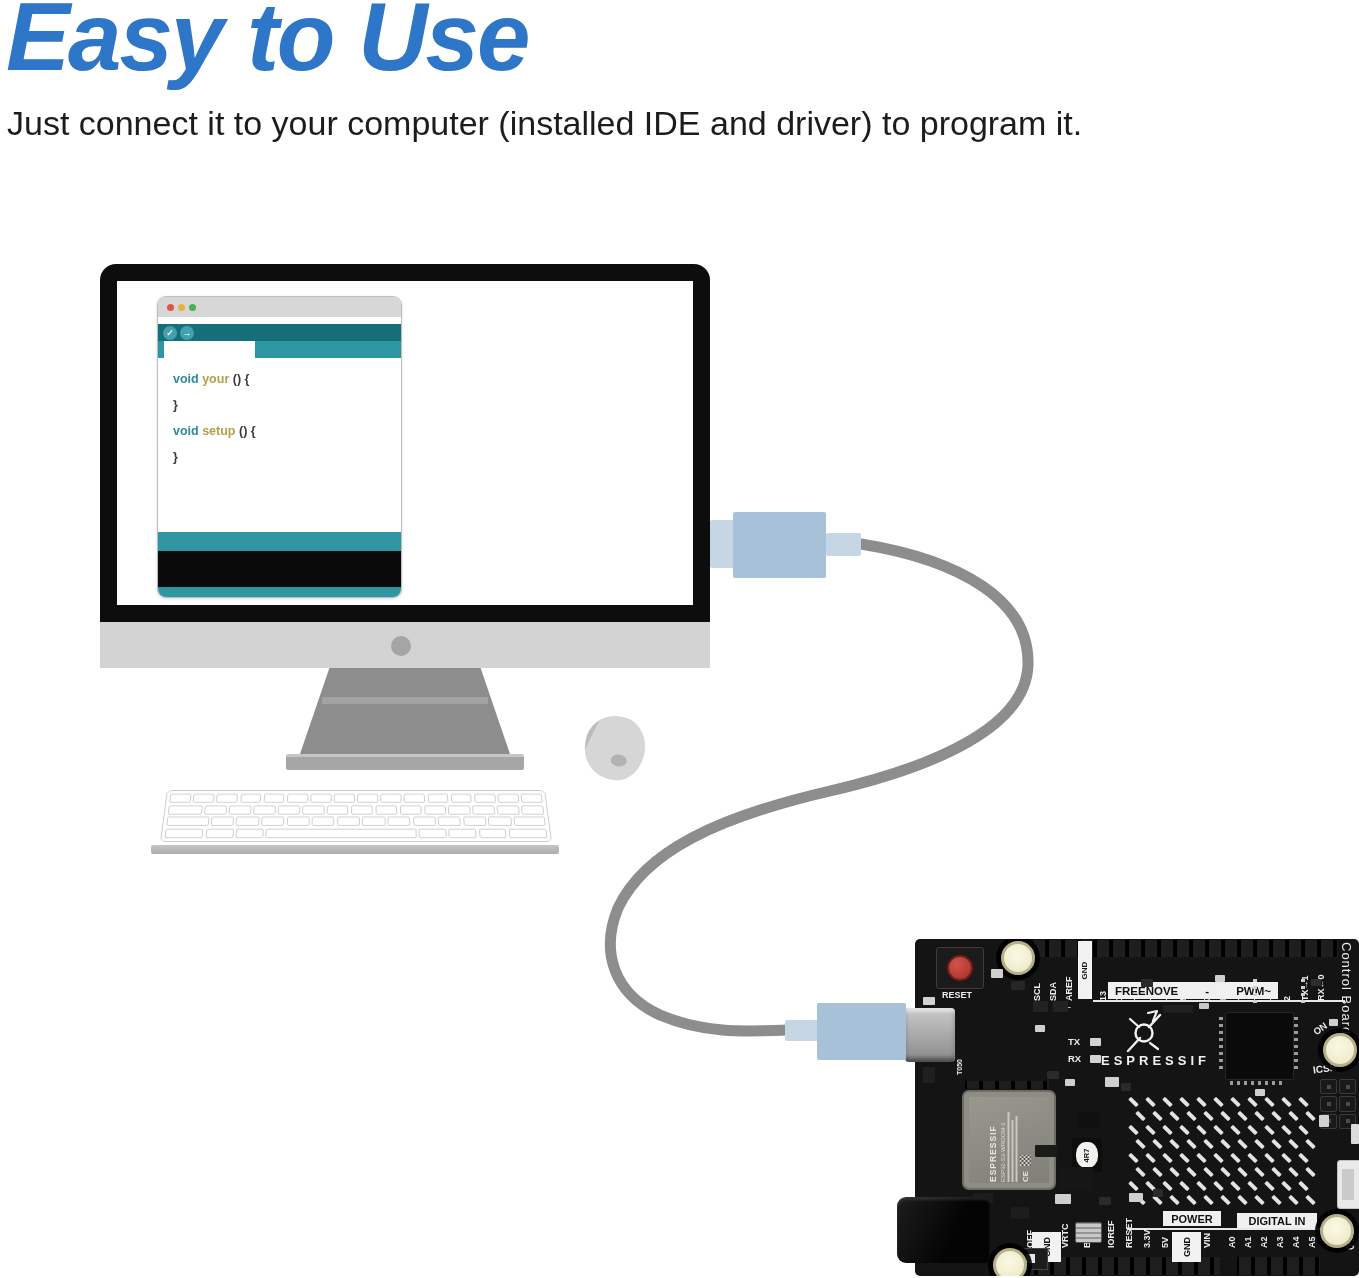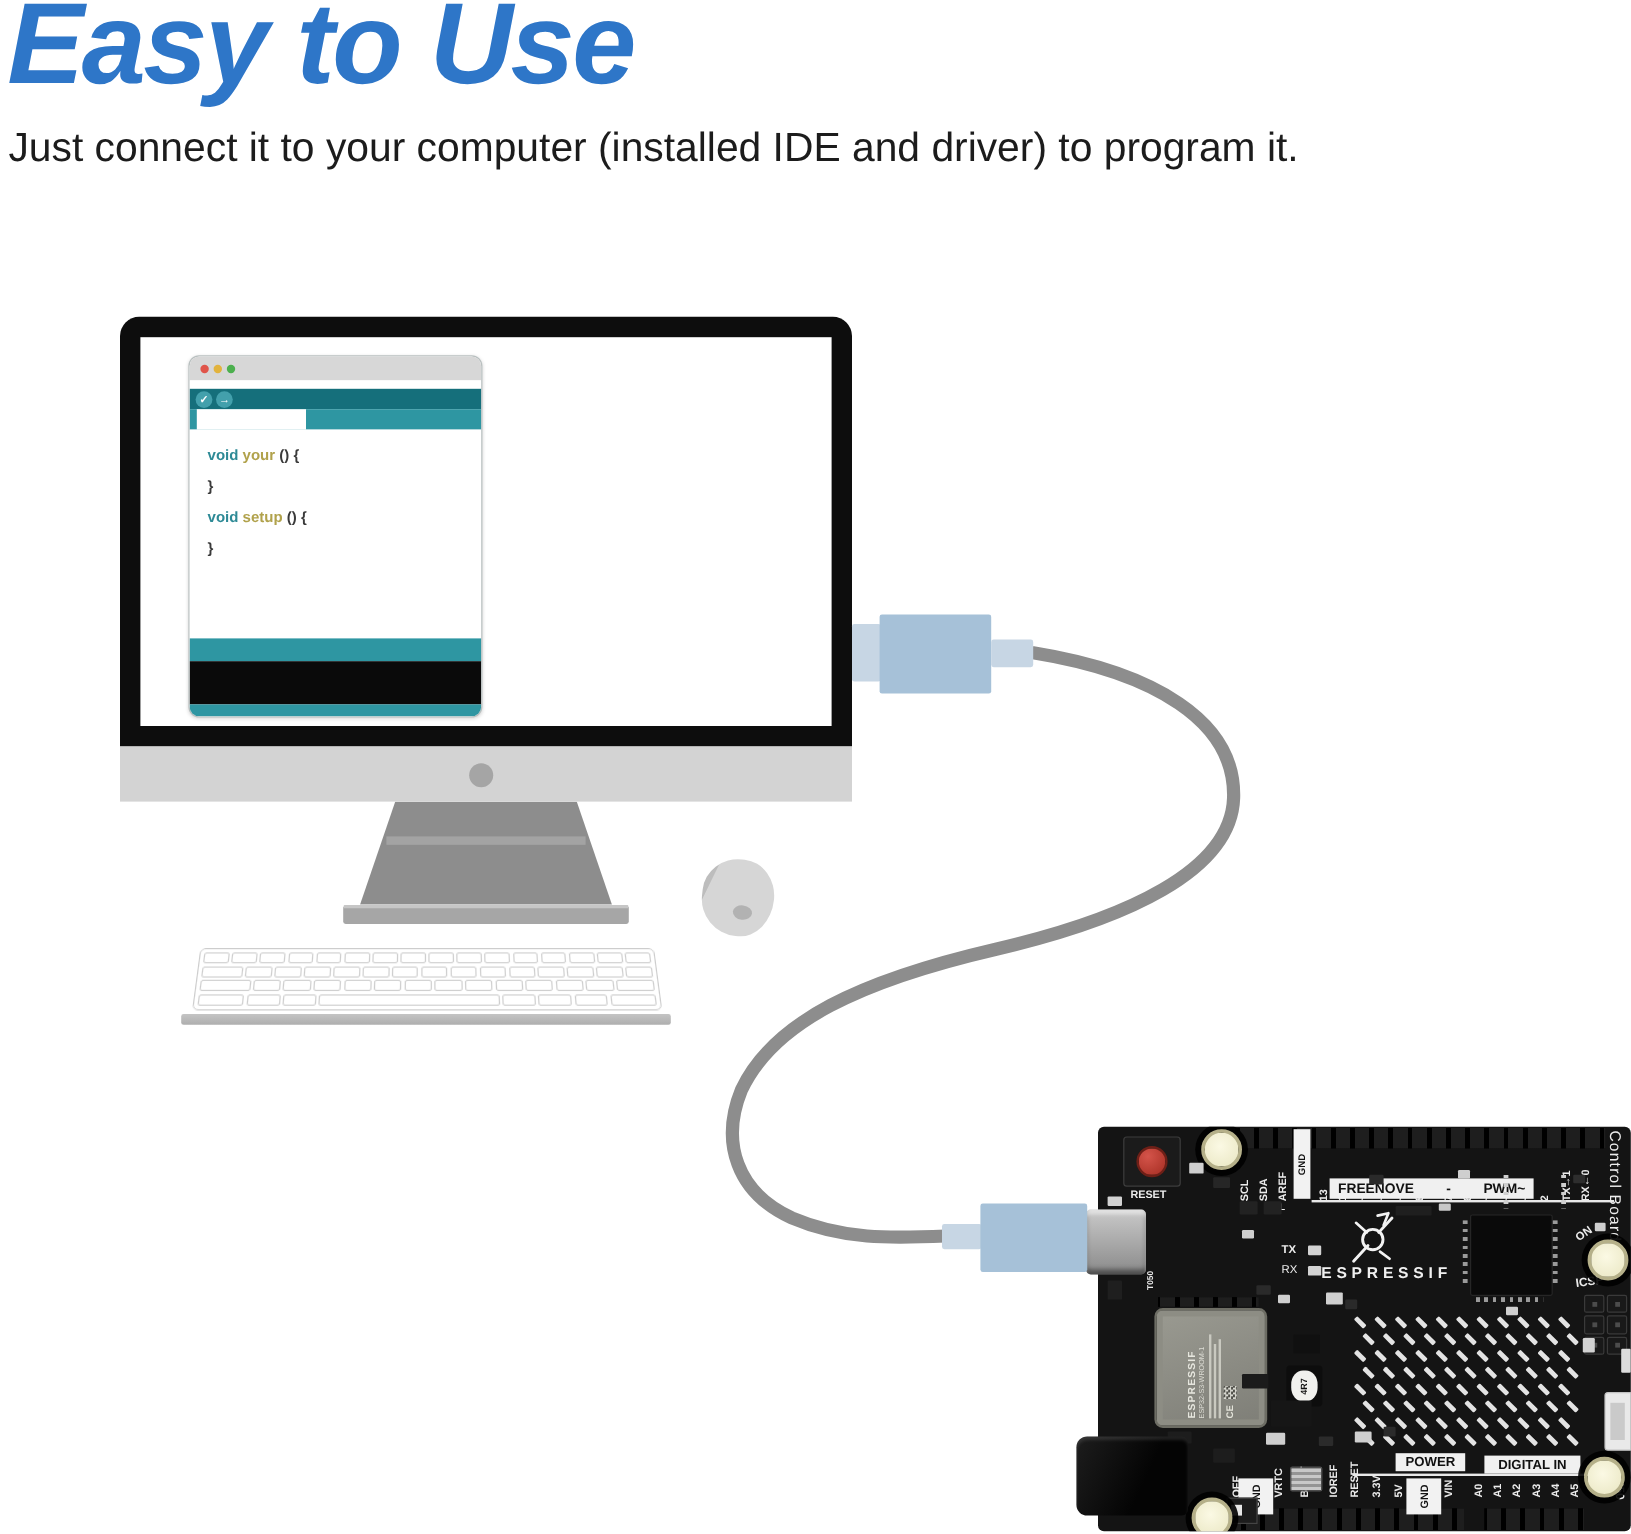--- a/index.html
+++ b/index.html
@@ -279,21 +279,21 @@
         <div class="icsp-pin"></div>
         <div class="icsp-pin"></div>
       <div class="icsp-pin"></div>
         <div class="icsp-pin"></div>
         <div class="icsp-pin"></div>
     </div>
     <div class="abs vtext" style="left:429px;top:293px;font-size:10px;font-weight:700;color:#ececec;">V50</div>
 
     <div class="abs" style="left:151px;top:62px;font-size:8px;font-weight:700;color:#ececec;">L</div>
     <div class="abs" style="left:153px;top:97px;font-size:9.5px;font-weight:700;color:#ececec;">TX</div>
-    <div class="abs" style="left:153px;top:114px;font-size:9.5px;font-weight:400;color:#ececec;">RX</div>
+    <div class="abs" style="left:153px;top:114px;font-size:9.5px;font-weight:700;color:#ececec;">RX</div>
     <div class="abs smd" style="left:175px;top:99px;width:11px;height:8px;background:#d3d3d3;"></div>
     <div class="abs smd" style="left:175px;top:116px;width:11px;height:8px;background:#d3d3d3;"></div>
     <div class="abs pin-label" style="left:30px;top:115px;width:30px;font-size:7px;">T050</div>
 
     <svg class="abs" style="left:203px;top:66px;" width="52" height="52" viewBox="-26 -26 52 52">
       <circle cx="0" cy="2" r="8.5" fill="none" stroke="#f2f2f2" stroke-width="2.4"></circle>
       <line x1="-16" y1="20" x2="-4" y2="7" stroke="#f2f2f2" stroke-width="2.4" stroke-linecap="round"></line>
       <line x1="5" y1="-4" x2="16" y2="-16" stroke="#f2f2f2" stroke-width="2.4" stroke-linecap="round"></line>
       <line x1="-14" y1="-12" x2="-5" y2="-4" stroke="#f2f2f2" stroke-width="2.2" stroke-linecap="round"></line>
       <polyline points="4,-18 13,-20 9,-10" fill="none" stroke="#f2f2f2" stroke-width="2.2" stroke-linecap="round" stroke-linejoin="round"></polyline>

